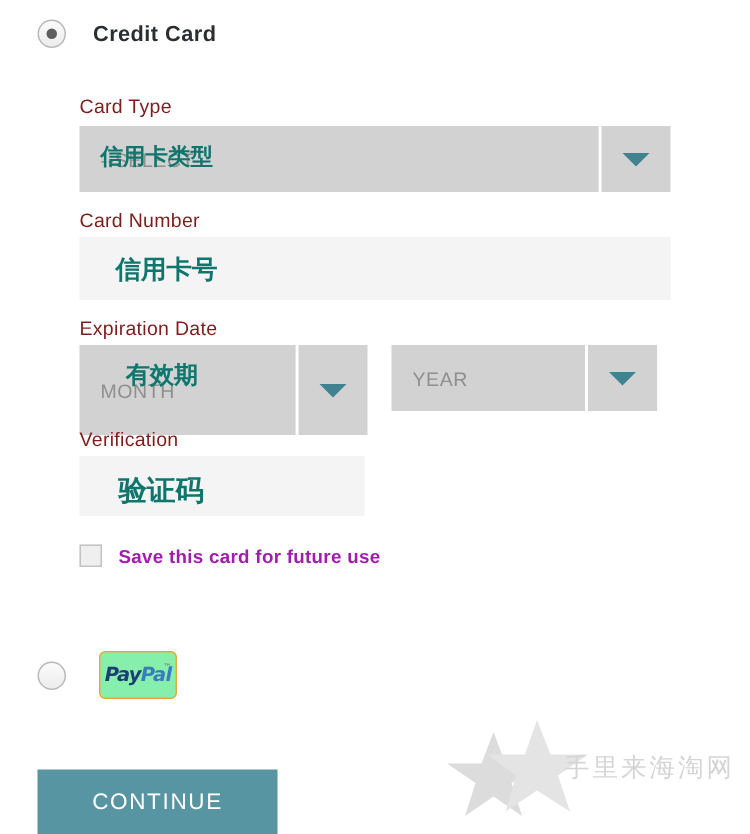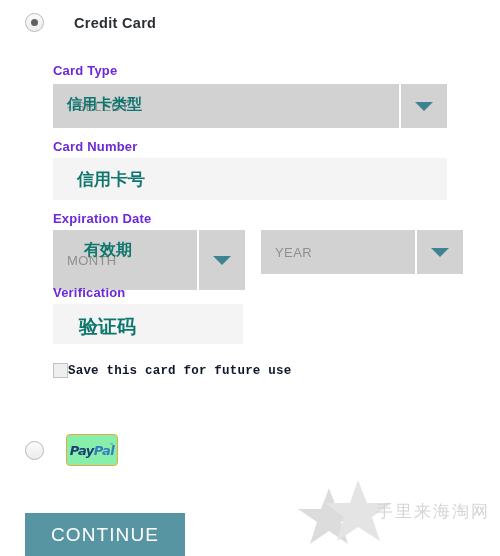--- a/index.html
+++ b/index.html
@@ -46,21 +46,21 @@
     content: "";
     position: absolute;
     left: 50%; top: 50%;
     width: 7px; height: 7px;
     margin: -3.5px 0 0 -3.5px;
     border-radius: 50%;
     background: #5f5f5f;
   }
 
   .option-label {
-    margin-left: 30px;
+    margin-left: 18px;
     font-size: 14.5px;
     font-weight: bold;
     color: #2b2f34;
     letter-spacing: .3px;
   }
 
   
   .paypal-badge {
     margin-left: 22px;
     width: 52px;
@@ -89,22 +89,22 @@
     right: 3px; top: 7px;
     font-size: 5px;
     color: #6f6f6f;
     font-family: "DejaVu Sans", sans-serif;
   }
 
   
   .field-label {
     position: absolute;
     font-size: 13px;
-    font-weight: bold;
-    color: #6d28d9;
+    font-weight: normal;
+    color: #7f1d1d;
     letter-spacing: .2px;
     white-space: nowrap;
   }
 
   
   .text-input {
     position: absolute;
     background: #f4f4f4;
     border: none;
     box-sizing: border-box;
@@ -168,39 +168,39 @@
   }
   .checkbox {
     width: 15px;
     height: 15px;
     box-sizing: border-box;
     border: 1px solid #c2c2c2;
     background: #efefef;
     flex: none;
   }
   .checkbox-label {
+    margin-left: 11px;
     font-size: 12.5px;
     font-weight: bold;
-    color: #0f172a;
+    color: #a21caf;
     letter-spacing: .2px;
-    font-family: Liberation Mono, monospace;
   }
 
   
   #continue-button {
     position: absolute;
     left: 25px;
     top: 513px;
     width: 160px;
     height: 43px;
     background: #5795a3;
     border: none;
     color: #ffffff;
     font-family: "Liberation Sans", sans-serif;
-    font-size: 19px;
+    font-size: 15px;
     letter-spacing: 1.1px;
     cursor: pointer;
     text-align: center;
     line-height: 43px;
   }
 
   
   #watermark {
     position: absolute;
     left: 296px;
@@ -249,21 +249,21 @@
   <div class="field-label" style="left:53px; top:211px;">Expiration Date</div>
 
   <div class="select-box" id="expiration-month-select" style="left:53px; top:230px; width:192px; height:60px;">
     <div class="select-face">MONTH</div>
     <div class="select-arrow">
       <span class="caret"></span>
     </div>
   </div>
   <div class="annot" style="left:84px; top:240px; font-size:16px;text-align:center;">有效期</div>
 
-  <div class="select-box" id="expiration-year-select" style="left:261px; top:230px; width:202px; height:44px;">
+  <div class="select-box" id="expiration-year-select" style="left:261px; top:230px; width:177px; height:44px;">
     <div class="select-face">YEAR</div>
     <div class="select-arrow">
       <span class="caret"></span>
     </div>
   </div>
 
   <div class="field-label" style="left:53px; top:285px;">Verification</div>
 
   <input class="text-input" id="verification-input" style="left: 53px; top: 304px; width: 190px; height: 40px;" placeholder="">
   <div class="annot" style="left:79px; top:314px; font-size:19px;text-align:center;">验证码</div>

